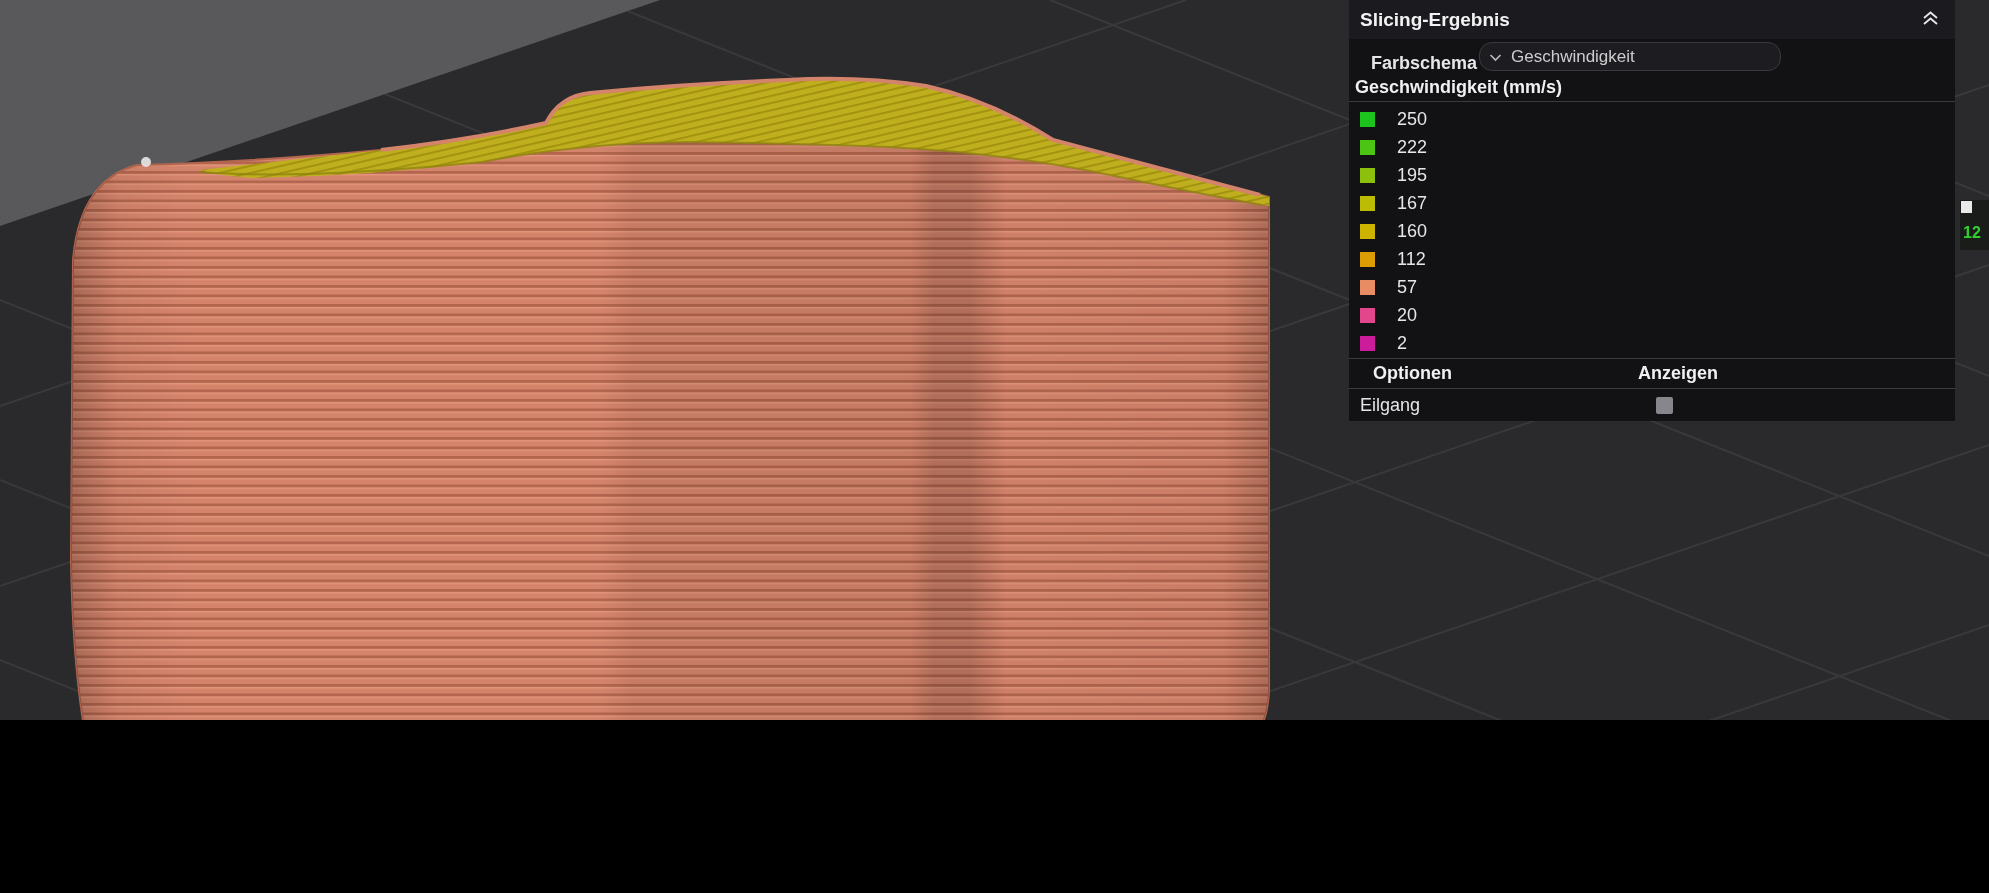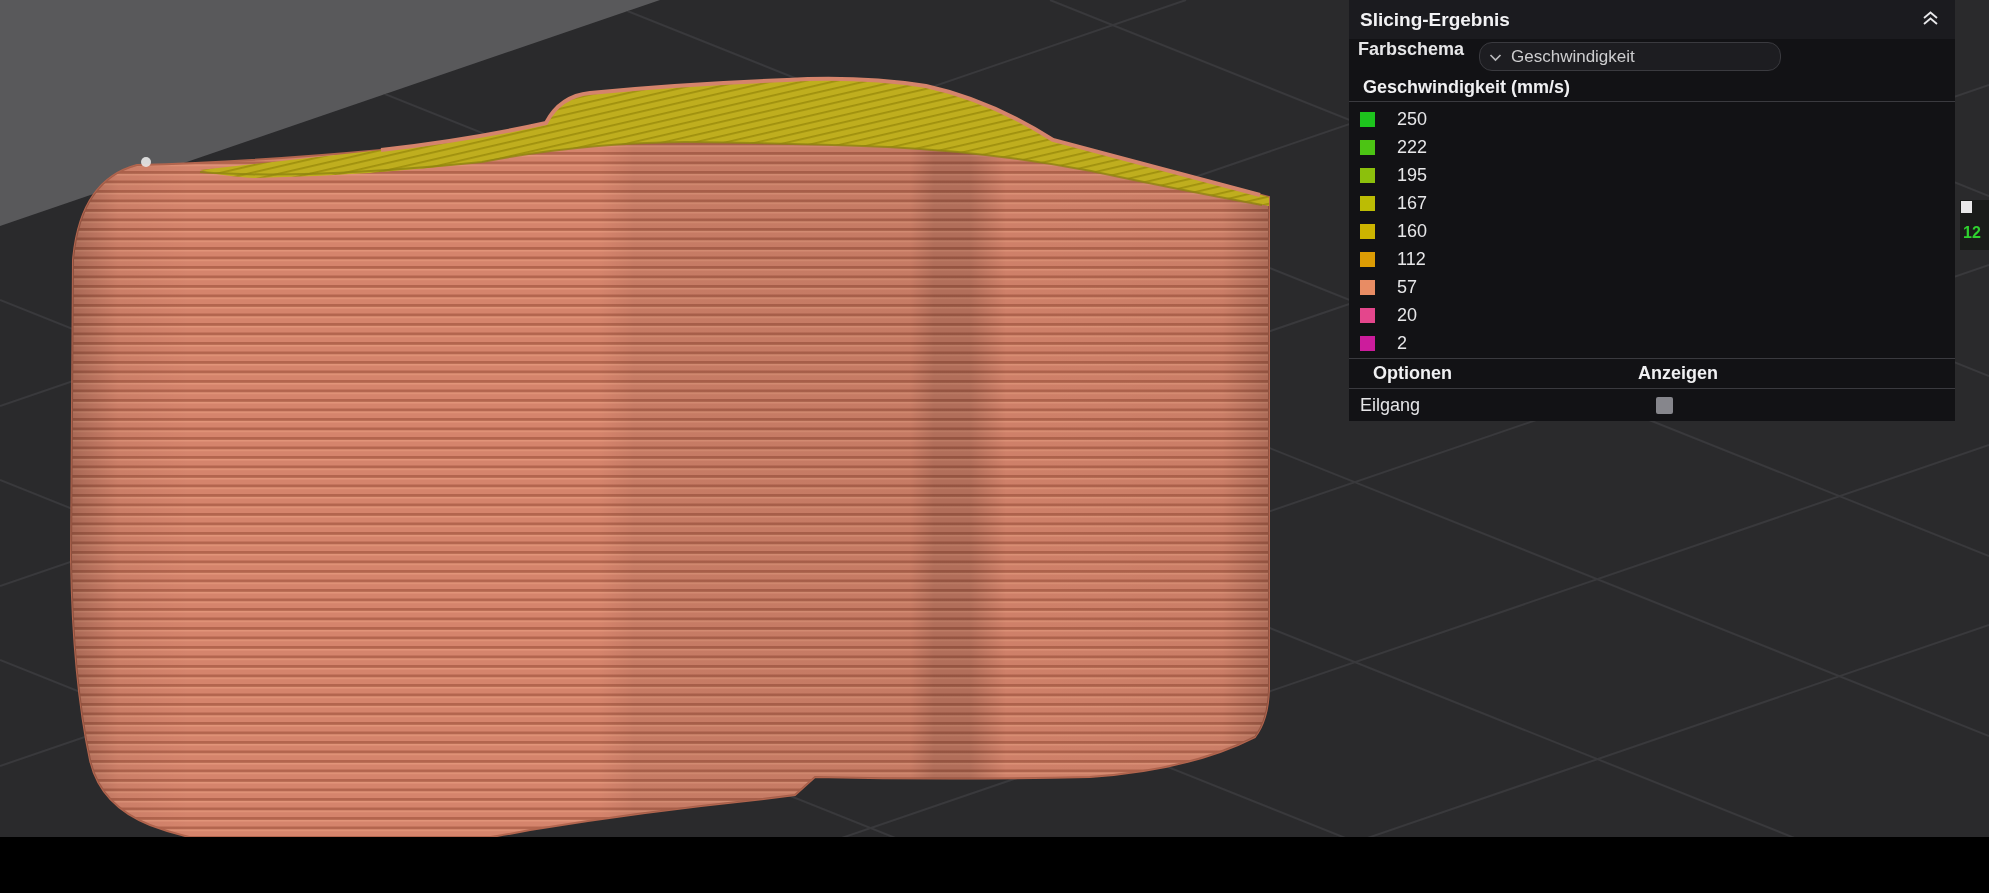--- a/index.html
+++ b/index.html
@@ -1,35 +1,35 @@
 <!DOCTYPE html>
 <html><head>
 <meta charset="utf-8">
 <style>
   html,body{margin:0;padding:0;background:#000;}
-  .stage{position:relative;width:1989px;height:837px;overflow:hidden;
+  .stage{position:relative;width:1989px;height:720px;overflow:hidden;
          font-family:"Liberation Sans",sans-serif;background:#3b82f6;}
   #viewport{position:absolute;left:0;top:0;width:1989px;height:893px;}
   #viewport svg{display:block;}
 
   
   .panel{position:absolute;left:1349px;top:0;width:606px;background:#121215;
          color:#e6e6e8;z-index:5;}
   .panel-header{height:39px;background:#1b1b1f;display:flex;align-items:center;
          justify-content:space-between;padding:0 14px 0 11px;font-weight:bold;
          font-size:19px;color:#f2f2f4;}
   .collapse-btn{width:22px;height:20px;display:flex;align-items:center;
          justify-content:center;cursor:pointer;}
-  .row-colorscheme{position:relative;height:35px;display:flex;align-items:flex-start;
-         padding-left:9px;font-weight:bold;font-size:18px;}
+  .row-colorscheme{position:relative;height:35px;display:flex;align-items:flex-end;
+         padding-left:22px;font-weight:bold;font-size:18px;}
   .dropdown{position:absolute;left:130px;top:3px;width:302px;height:29px;
          background:#1d1d21;border:1px solid #3a3a3f;border-radius:13px;
          display:flex;align-items:center;gap:9px;padding-left:9px;
          font-weight:normal;font-size:17px;color:#cdcdcf;box-sizing:border-box;}
-  .section-header{height:27px;line-height:27px;padding-left:14px;font-weight:bold;
+  .section-header{height:27px;line-height:27px;padding-left:6px;font-weight:bold;
          font-size:18px;border-bottom:1px solid #3a3a3f;color:#f0f0f2;}
   .legend{padding:3px 0 1px 0;}
   .legend-row{height:28px;display:flex;align-items:center;padding-left:11px;gap:22px;
          font-size:18px;}
   .swatch{width:15px;height:15px;flex:0 0 15px;}
   .options-header{height:29px;display:flex;align-items:center;font-weight:bold;
          font-size:18px;border-top:1px solid #3a3a3f;border-bottom:1px solid #3a3a3f;
          color:#f0f0f2;}
   .options-header .col1{padding-left:24px;width:289px;box-sizing:border-box;}
   .eilgang-row{height:32px;position:relative;display:flex;align-items:center;

